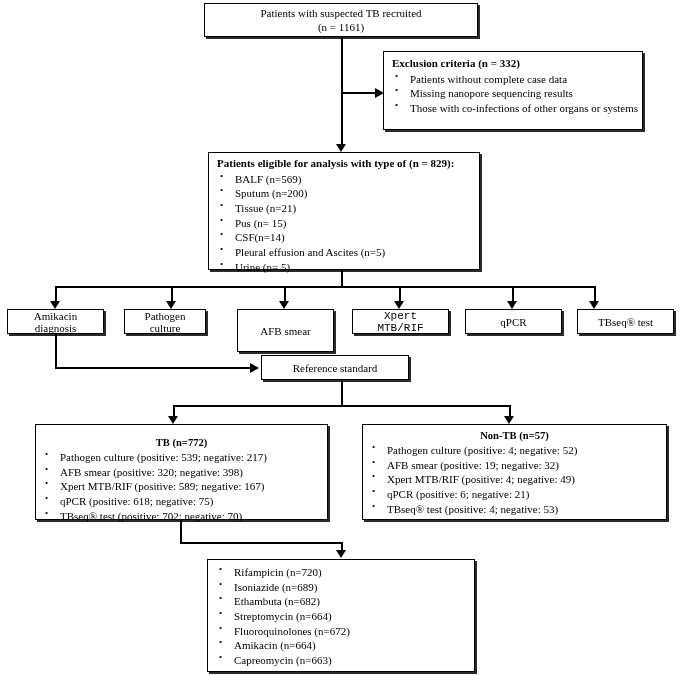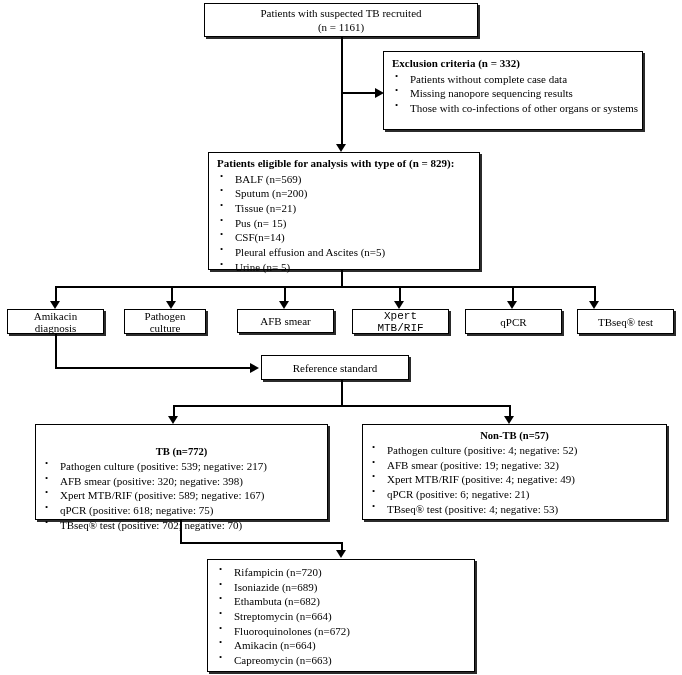--- a/index.html
+++ b/index.html
@@ -152,21 +152,21 @@
   <div class="arrow-d" style="left:589px; top:301px;"></div>
 
   <div class="box center" style="left:7px; top:309px; width:97px; height:25px;">
     <span class="f10">Amikacin diagnosis</span>
   </div>
 
   <div class="box center" style="left:124px; top:309px; width:82px; height:25px;">
     <span class="f10">Pathogen culture</span>
   </div>
 
-  <div class="box center" style="left:237px; top:309px; width:97px; height:24px;">
+  <div class="box center" style="left:237px; top:309px; width:97px; height:43px;">
     <span class="f10">AFB smear</span>
   </div>
 
   <div class="box center" style="left:352px; top:309px; width:97px; height:25px;font-family:Liberation Mono, monospace;">
     <span class="f10">Xpert MTB/RIF</span>
   </div>
 
   <div class="box center" style="left:465px; top:309px; width:97px; height:25px;">
     <span class="f10">qPCR</span>
   </div>
@@ -183,21 +183,21 @@
     <span class="f10">Reference standard</span>
   </div>
 
   <div class="ln vln" style="left:341px; top:380px; height:26px;"></div>
   <div class="ln hln" style="left:173px; top:405px; width:338px;"></div>
   <div class="ln vln" style="left:173px; top:405px; height:12px;"></div>
   <div class="arrow-d" style="left:168px; top:416px;"></div>
   <div class="ln vln" style="left:509px; top:405px; height:12px;"></div>
   <div class="arrow-d" style="left:504px; top:416px;"></div>
 
-  <div class="box" style="left:35px; top:424px; width:293px; height:96px; padding-top:20px; padding-left:6px;">
+  <div class="box" style="left:35px; top:424px; width:293px; height:96px; padding-top:11px; padding-left:6px;">
     <span class="ttl f105">TB (n=772)</span>
     <ul class="bul f10">
       <li>Pathogen culture (positive:  539; negative: 217)</li>
       <li>AFB smear (positive: 320;  negative: 398)</li>
       <li>Xpert MTB/RIF (positive:  589; negative: 167)</li>
       <li>qPCR (positive: 618;  negative: 75)</li>
       <li>TBseq® test (positive: 702;  negative: 70)</li>
     </ul>
   </div>
 

